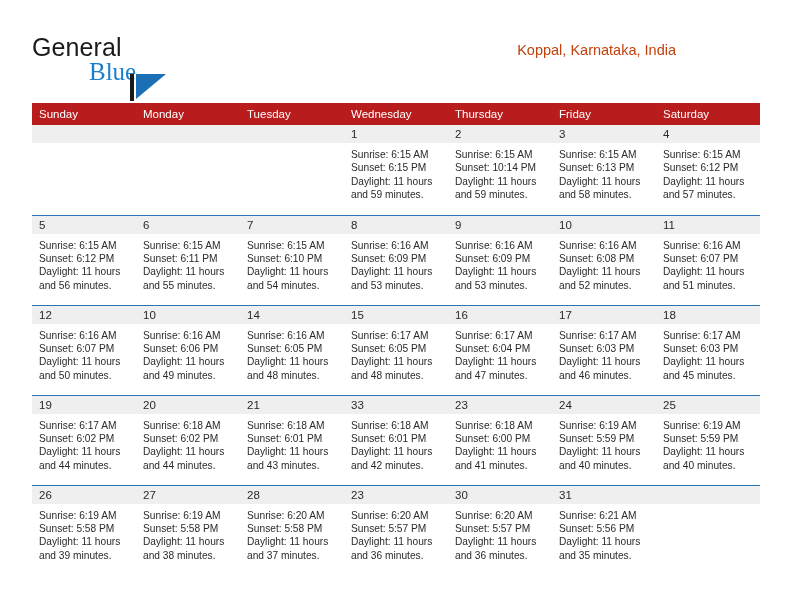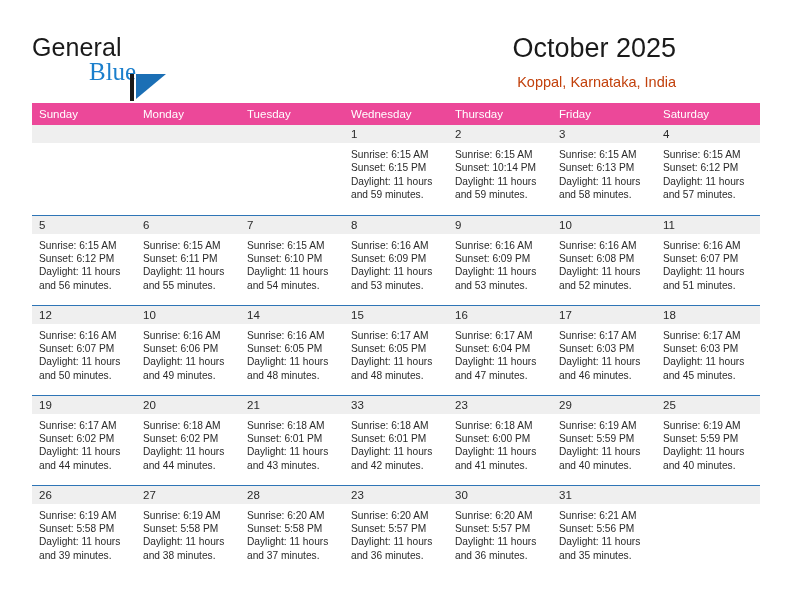--- a/index.html
+++ b/index.html
@@ -86,21 +86,21 @@
   
   .calendar {
     position: absolute;
     left: 32px;
     top: 103px;
     width: 728px;
     border-collapse: collapse;
     table-layout: fixed;
   }
   .calendar th {
-    background: #ec4899;
+    background: #b91c1c;
     color: #ffffff;
     font-weight: normal;
     font-size: 11.5px;
     text-align: left;
     padding: 5px 0 5px 7px;
     height: 20px;
     box-sizing: border-box;
     border: none;
   }
   .calendar td {
@@ -148,21 +148,20 @@
       <span class="brand-blue">Blue</span>
       <span class="brand-mark">
         <svg width="40" height="27" viewBox="0 0 40 27" xmlns="http://www.w3.org/2000/svg">
           <rect x="0" y="0" width="4" height="27" fill="#1a1a1a"></rect>
           <path d="M6 0 L36 0 L6 25 Z" fill="#1b6fb5"></path>
         </svg>
       </span>
     </div>
 
     <div class="title-block">
-      <div class="cal-title">October 2025</div>
       <div class="cal-subtitle">Koppal, Karnataka, India</div>
     </div>
 
   </div>
 
   <table class="calendar">
     <thead>
       <tr id="weekday-row">
           <th>Sunday</th>
           <th>Monday</th>
@@ -424,21 +423,21 @@
               <div class="daynum">23</div>
               <div class="cell-body">
                 <div>Sunrise: 6:18 AM</div>
                 <div>Sunset: 6:00 PM</div>
                 <div class="wrap">Daylight: 11 hours and 41 minutes.</div>
               </div>
             </div>
           </td>
           <td>
             <div class="cell-inner">
-              <div class="daynum">29</div>
+              <div class="daynum">24</div>
               <div class="cell-body">
                 <div>Sunrise: 6:19 AM</div>
                 <div>Sunset: 5:59 PM</div>
                 <div class="wrap">Daylight: 11 hours and 40 minutes.</div>
               </div>
             </div>
           </td>
           <td>
             <div class="cell-inner">
               <div class="daynum">25</div>

